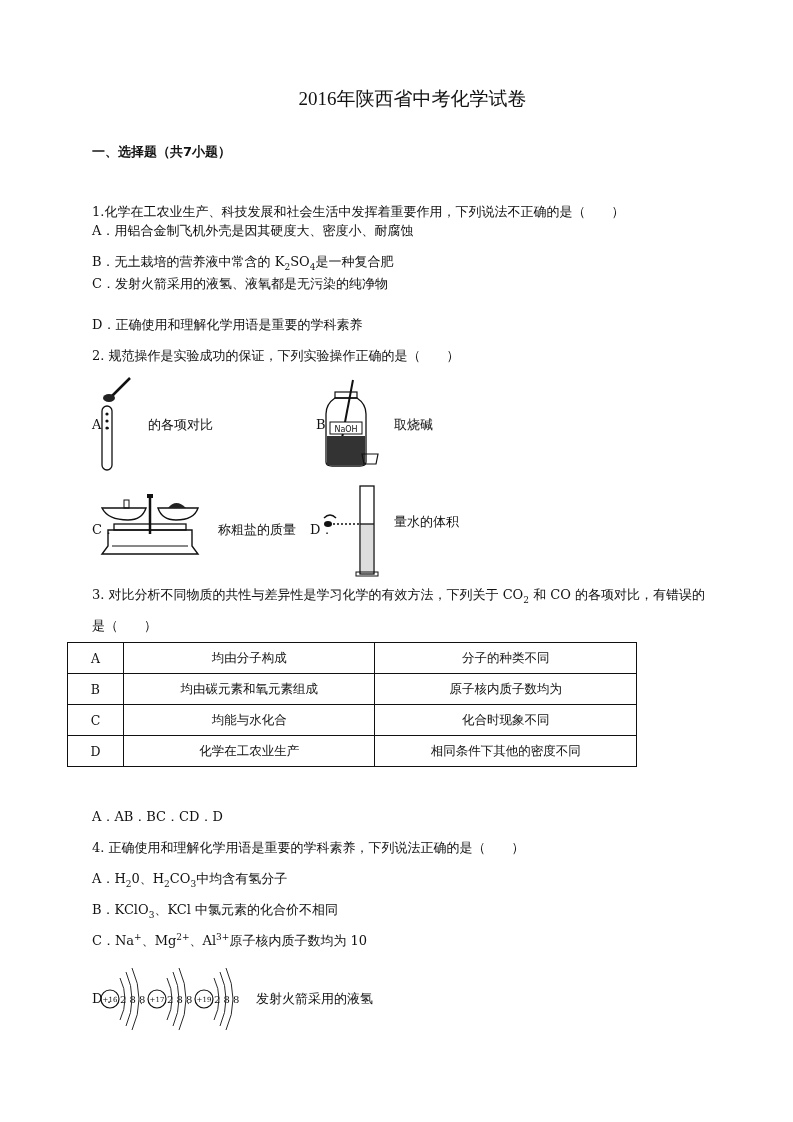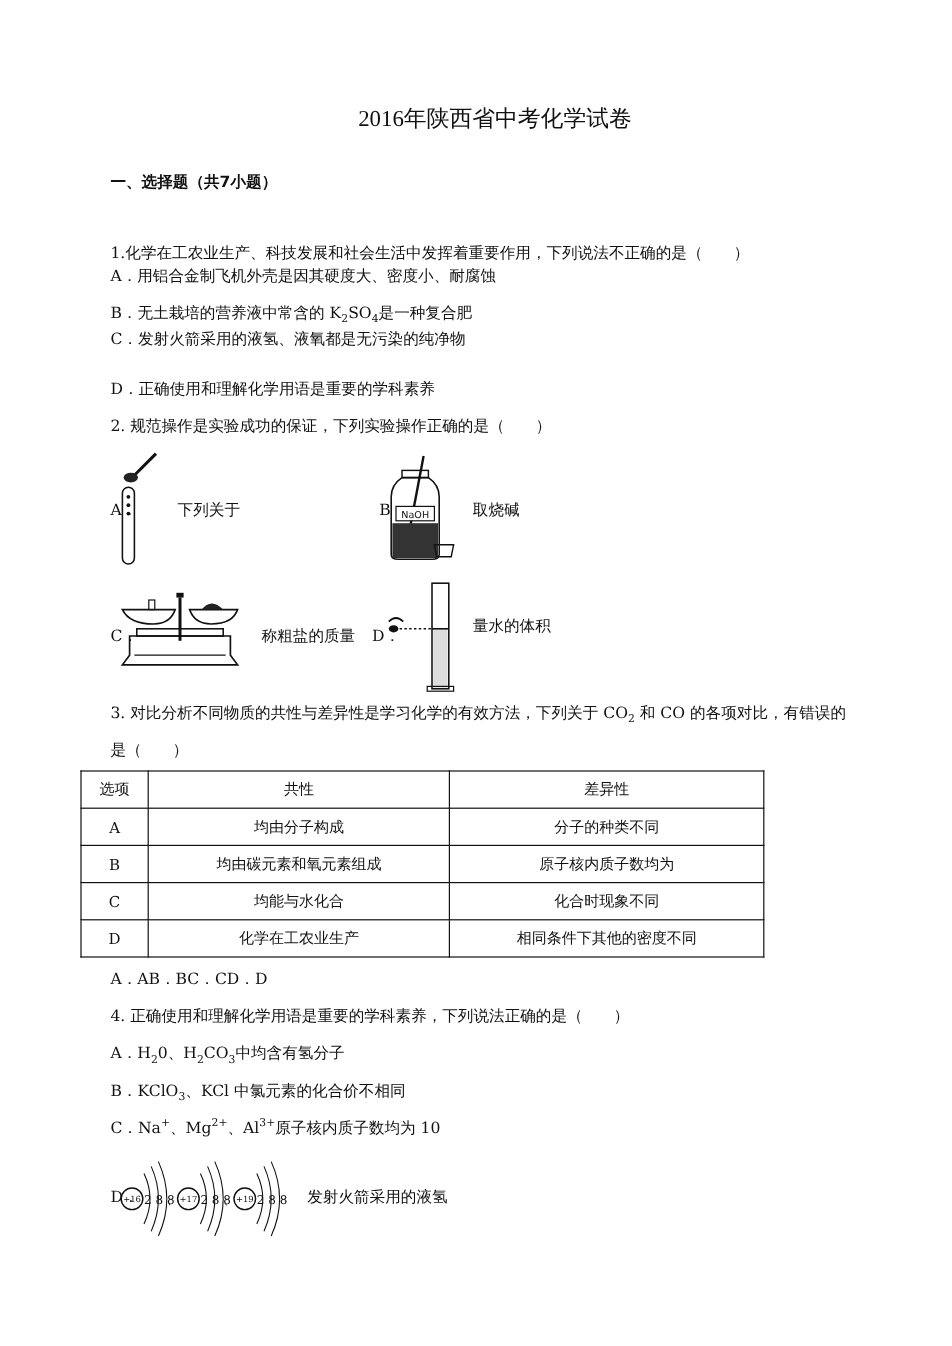--- a/index.html
+++ b/index.html
@@ -48,21 +48,21 @@
 
 <div class="abs opt-label" style="left:76px;top:416px">A．</div>
 <svg style="left:96px;top:376px" width="40" height="100">
   <line x1="34" y1="2" x2="16" y2="20" stroke="#111" stroke-width="2.5"></line>
   <ellipse cx="13" cy="22" rx="6" ry="4" fill="#222"></ellipse>
   <rect x="6" y="30" width="10" height="64" rx="5" fill="none" stroke="#111" stroke-width="1.3"></rect>
   <circle cx="11" cy="38" r="1.6" fill="#111"></circle>
   <circle cx="11" cy="45" r="1.6" fill="#111"></circle>
   <circle cx="11" cy="52" r="1.6" fill="#111"></circle>
 </svg>
-<div class="abs opt-label" style="left:132px;top:416px">下列关于</div>
+<div class="abs opt-label" style="left:132px;top:416px">的各项对比</div>
 
 <div class="abs opt-label" style="left:300px;top:416px">B．</div>
 <svg style="left:320px;top:378px" width="60" height="92">
   <line x1="33" y1="2" x2="22" y2="60" stroke="#111" stroke-width="2"></line>
   <rect x="15" y="14" width="22" height="6" fill="none" stroke="#111" stroke-width="1.2"></rect>
   <path d="M15 20 Q6 26 6 36 L6 84 Q6 88 12 88 L40 88 Q46 88 46 84 L46 36 Q46 26 37 20 Z" fill="none" stroke="#111" stroke-width="1.3"></path>
   <rect x="7" y="58" width="38" height="29" fill="#333"></rect>
   <rect x="10" y="44" width="32" height="12" fill="#fff" stroke="#111" stroke-width="1"></rect>
   <text x="26" y="54" font-size="8" text-anchor="middle" fill="#111" font-family="DejaVu Sans, sans-serif">NaOH</text>
   <path d="M42 76 L58 76 L56 86 L44 86 Z" fill="none" stroke="#111" stroke-width="1.2"></path>
@@ -100,25 +100,20 @@
 </div>
 <div class="abs line" style="top:618px">是（　　）</div>
 
 <table class="cmp">
   <colgroup>
       <col style="width:56px">
       <col style="width:252px">
       <col style="width:262px">
     </colgroup>
   <tbody>
-      <tr>
-    <td>选项</td>
-    <td>共性</td>
-    <td>差异性</td>
-  </tr>
   <tr>
     <td>A</td>
     <td>均由分子构成</td>
     <td>分子的种类不同</td>
   </tr>
   <tr>
     <td>B</td>
     <td>均由碳元素和氧元素组成</td>
     <td>原子核内质子数均为</td>
   </tr>

